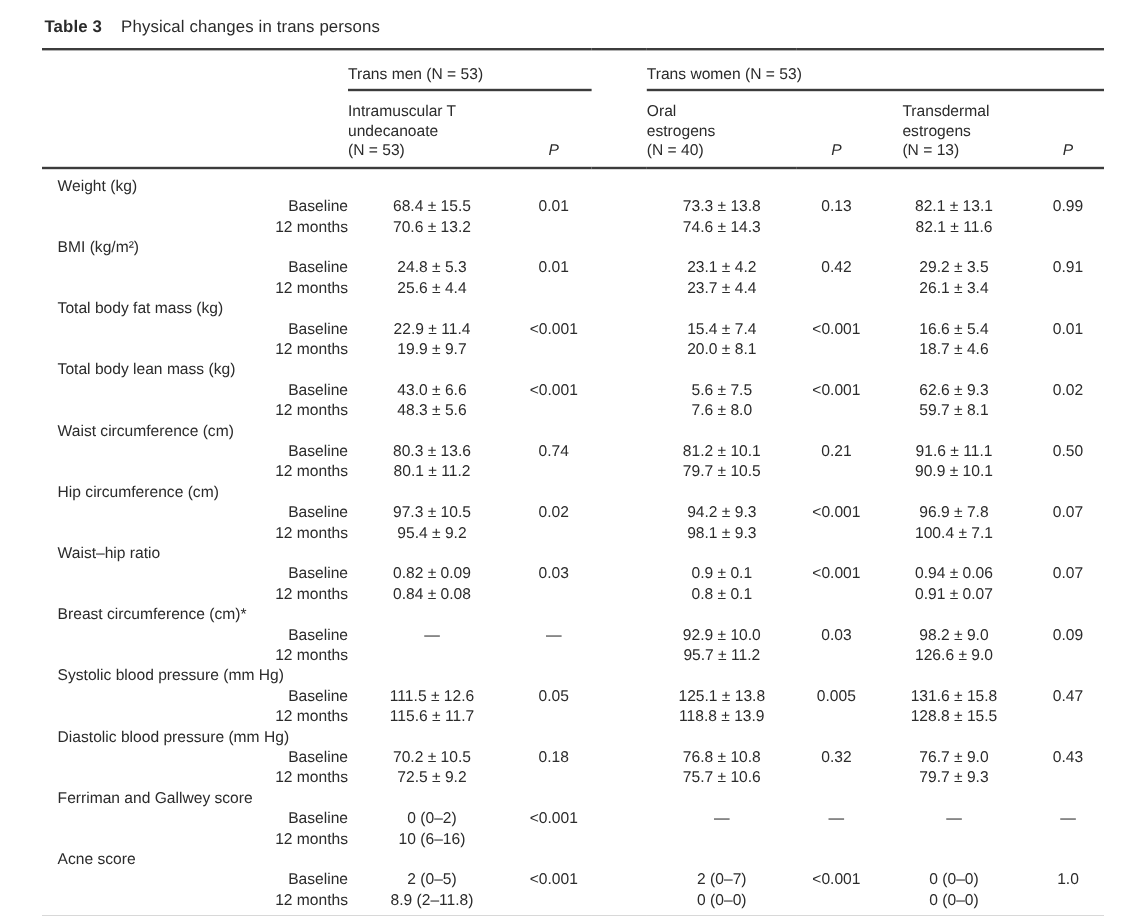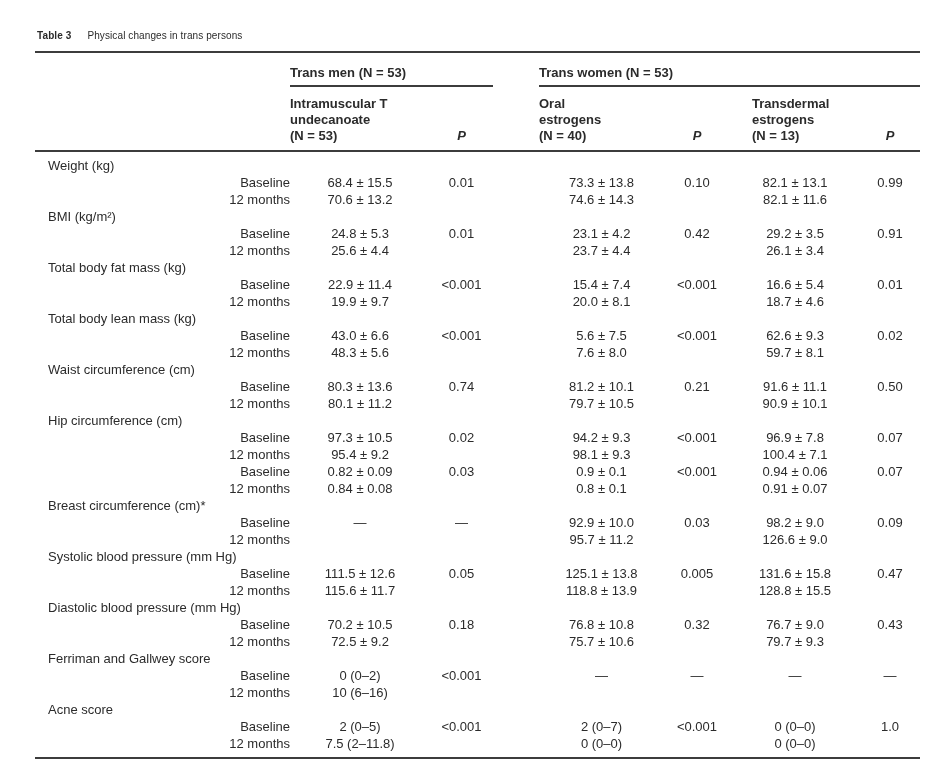--- a/index.html
+++ b/index.html
@@ -11,23 +11,23 @@
     font-family: "Liberation Sans", sans-serif;
     color: #2b2b2b;
     -webkit-font-smoothing: antialiased;
   }
   .page {
     width: 885px;
     margin-left: 35px;
     padding-top: 10px;
   }
   .table-title {
-    font-size: 10px;
+    font-size: 14px;
     letter-spacing: 0.1px;
-    margin: 20px 0 10px 2px;
+    margin: 4px 0 10px 2px;
   }
   .table-title .title-label {
     font-weight: bold;
     margin-right: 16px;
   }
   table.data-table {
     width: 885px;
     table-layout: fixed;
     border-collapse: collapse;
     border-top: 2px solid #3c3c3c;
@@ -36,21 +36,21 @@
   }
   col.c-label { width: 255px; }
   col.c-v1 { width: 140px; }
   col.c-p1 { width: 63px; }
   col.c-gap { width: 46px; }
   col.c-v2 { width: 125px; }
   col.c-p2 { width: 66px; }
   col.c-v3 { width: 130px; }
   col.c-p3 { width: 60px; }
 
-  th { font-weight: bold; text-align: left; padding: 0; margin-left: 20px; }
+  th { font-weight: normal; text-align: left; padding: 0; margin-left: 20px; }
   tr.group-row th { padding-top: 12px; vertical-align: bottom; }
   .group-head {
     border-bottom: 2px solid #3c3c3c;
     padding-bottom: 5px;
     line-height: 15px;
   }
   tr.colhead-row th {
     vertical-align: bottom;
     padding: 9px 0 6px 0;
     border-bottom: 2px solid #3c3c3c;
@@ -141,21 +141,21 @@
     <tbody id="tbody">
         <tr>
           <td colspan="8" class="sec">Weight (kg)</td>
         </tr>
         <tr>
           <td class="sub">Baseline</td>
           <td class="val">68.4 ± 15.5</td>
           <td class="pv">0.01</td>
           <td class="gap"></td>
           <td class="val">73.3 ± 13.8</td>
-          <td class="pv">0.10</td>
+          <td class="pv">0.13</td>
           <td class="val">82.1 ± 13.1</td>
           <td class="pv">0.99</td>
         </tr>
         <tr>
           <td class="sub">12 months</td>
           <td class="val">70.6 ± 13.2</td>
           <td class="pv"></td>
           <td class="gap"></td>
           <td class="val">74.6 ± 14.3</td>
           <td class="pv"></td>
@@ -271,20 +271,23 @@
           <td class="sub">12 months</td>
           <td class="val">95.4 ± 9.2</td>
           <td class="pv"></td>
           <td class="gap"></td>
           <td class="val">98.1 ± 9.3</td>
           <td class="pv"></td>
           <td class="val">100.4 ± 7.1</td>
           <td class="pv"></td>
         </tr>
         <tr>
+          <td colspan="8" class="sec">Waist–hip ratio</td>
+        </tr>
+        <tr>
           <td class="sub">Baseline</td>
           <td class="val">0.82 ± 0.09</td>
           <td class="pv">0.03</td>
           <td class="gap"></td>
           <td class="val">0.9 ± 0.1</td>
           <td class="pv">&lt;0.001</td>
           <td class="val">0.94 ± 0.06</td>
           <td class="pv">0.07</td>
         </tr>
         <tr>
@@ -397,21 +400,21 @@
           <td class="val">2 (0–5)</td>
           <td class="pv">&lt;0.001</td>
           <td class="gap"></td>
           <td class="val">2 (0–7)</td>
           <td class="pv">&lt;0.001</td>
           <td class="val">0 (0–0)</td>
           <td class="pv">1.0</td>
         </tr>
         <tr class="last-row">
           <td class="sub">12 months</td>
-          <td class="val">7.5 (2–11.8)</td>
+          <td class="val">8.9 (2–11.8)</td>
           <td class="pv"></td>
           <td class="gap"></td>
           <td class="val">0 (0–0)</td>
           <td class="pv"></td>
           <td class="val">0 (0–0)</td>
           <td class="pv"></td>
         </tr>
       </tbody>
   </table>
 

